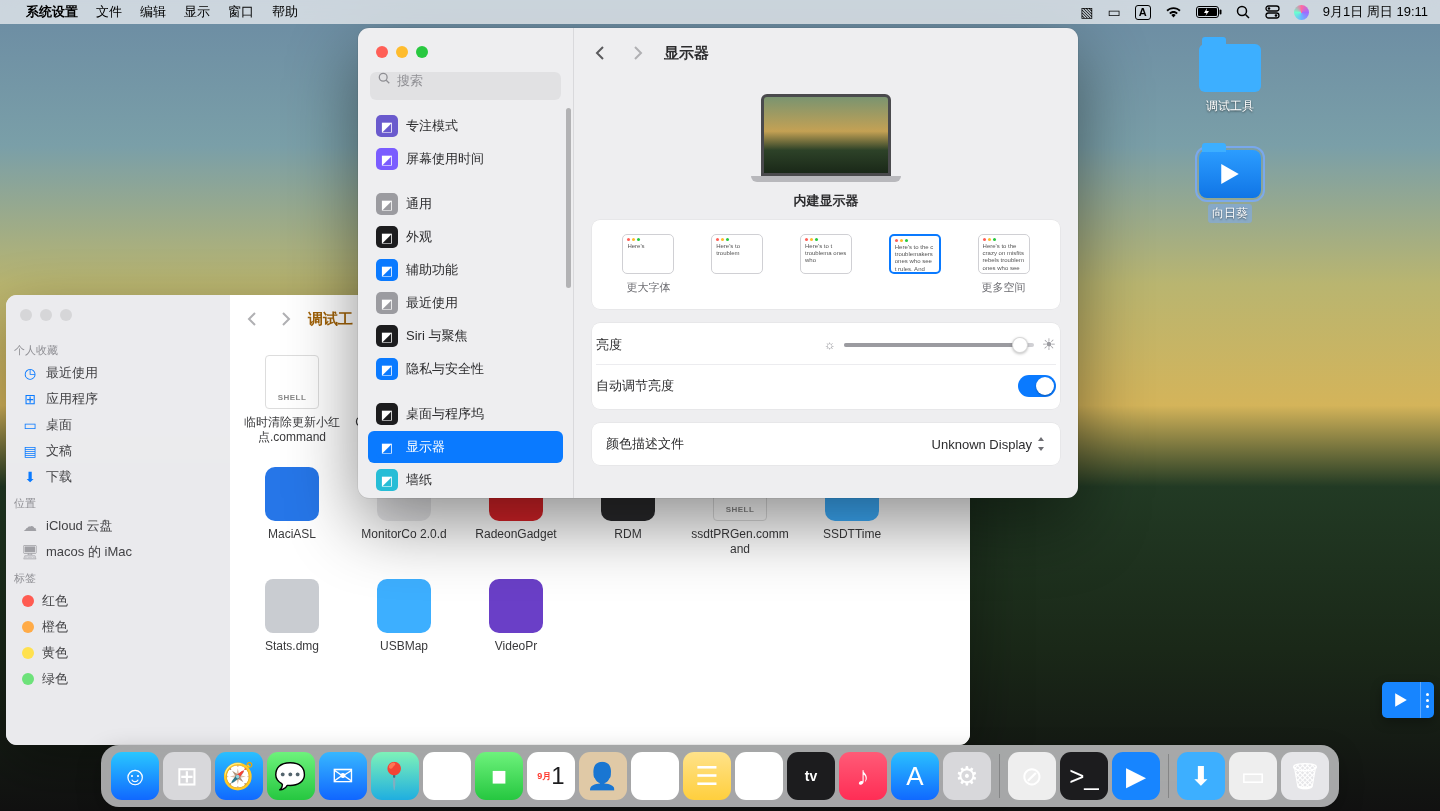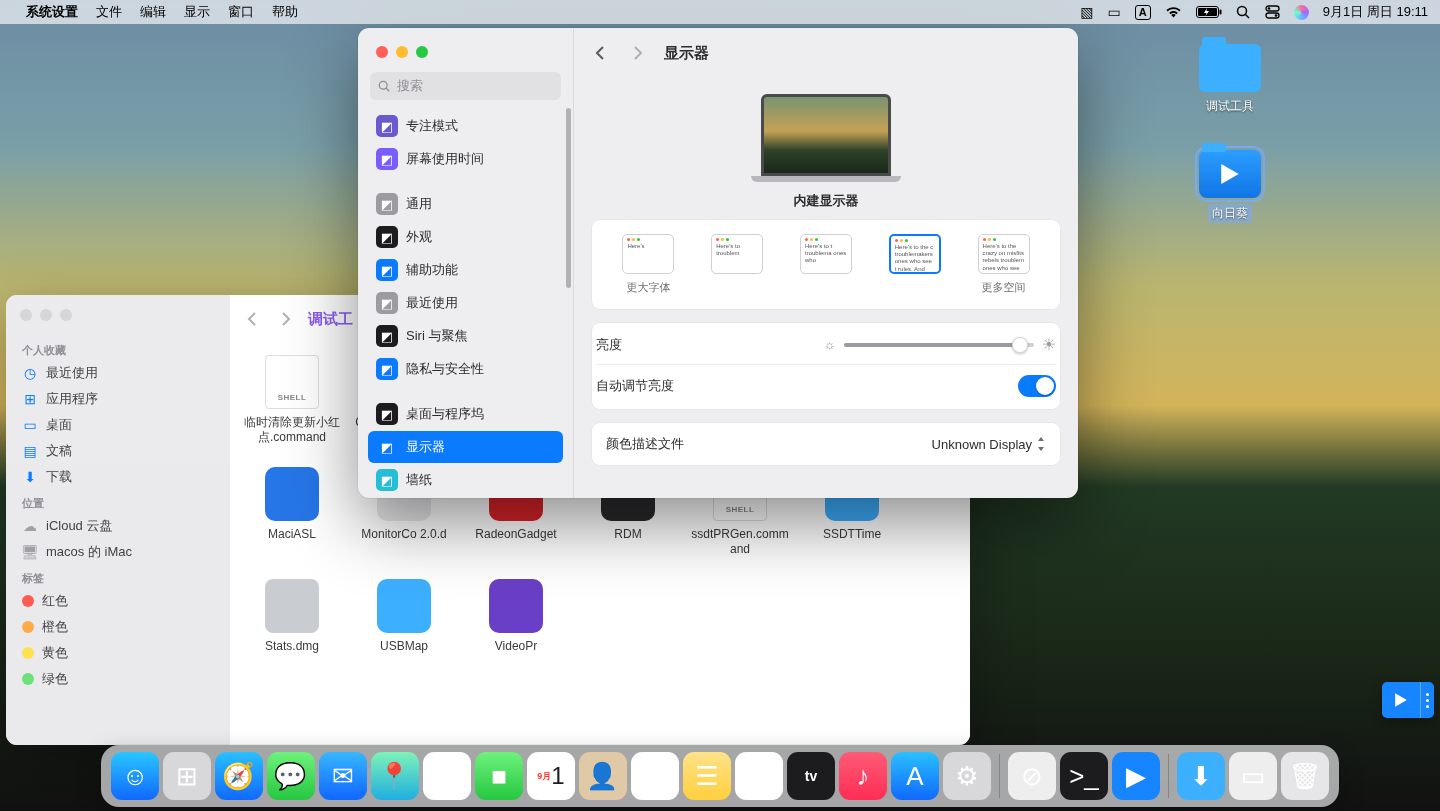--- a/index.html
+++ b/index.html
@@ -23,47 +23,47 @@
 .desk-icon.app .folder{background:linear-gradient(#2c9dff,#1075e6);display:flex;align-items:center;justify-content:center}
 .desk-icon.app .folder svg{width:30px;height:30px}
 .desk-icon.sel .folder{outline:2px solid rgba(120,170,255,.8);outline-offset:2px;border-radius:8px}
 .desk-icon.sel .lbl{background:rgba(120,170,255,.5);border-radius:3px;padding:1px 4px;display:inline-block}
 
 
 .finder{position:absolute;left:6px;top:295px;width:964px;height:450px;background:rgba(242,242,244,.96);border-radius:11px;box-shadow:0 20px 60px rgba(0,0,0,.35);display:flex;overflow:hidden;z-index:5}
 .finder-sidebar{width:224px;background:rgba(234,234,237,.9);padding:10px 0;font-size:13px;overflow:hidden}
 .fs-traffic{display:flex;gap:8px;padding:4px 14px 16px}
 .fs-traffic span{width:12px;height:12px;border-radius:50%;background:#d6d6d8}
-.fs-section{padding:6px 16px 2px;font-size:11px;color:#8e8e93;font-weight:700}
+.fs-section{padding:6px 8px 2px;font-size:11px;color:#8e8e93;font-weight:400}
 .fs-item{display:flex;align-items:center;gap:8px;padding:4px 16px;color:#424245}
 .fs-item .ic{width:16px;height:16px;display:flex;align-items:center;justify-content:center;color:#0a7aff;font-size:14px}
 .fs-item.dim .ic{color:#a0a0a5}
 .tag-dot{width:12px;height:12px;border-radius:50%}
 .finder-main{flex:1;background:#fff;display:flex;flex-direction:column}
 .finder-tb{height:48px;display:flex;align-items:center;padding:0 14px;gap:14px;color:#8e8e93}
 .finder-tb .nav svg{width:18px;height:18px}
-.finder-tb .title{font-size:15px;font-weight:600;color:#8b5cf6}
+.finder-tb .title{font-size:15px;font-weight:600;color:#a16207}
 .finder-body{flex:1;padding:8px 6px;display:flex;flex-wrap:wrap;align-content:flex-start;overflow:hidden}
 .f-item{width:112px;height:112px;display:flex;flex-direction:column;align-items:center;text-align:center;font-size:12px;color:#3a3a3c;padding-top:4px}
 .f-item .f-ic{width:54px;height:54px;margin-bottom:6px;display:flex;align-items:center;justify-content:center;border-radius:10px;font-size:10px;color:#777;position:relative}
 .f-ic.shell{background:#fff;border:1px solid #ddd;border-radius:4px}
 .f-ic.shell::after{content:"SHELL";position:absolute;bottom:6px;font-size:8px;font-weight:600;color:#888;letter-spacing:.5px}
 .f-ic.app{background:#e8e8ea}
 .f-ic.folder{background:#3dafff}
 .f-ic.dmg{background:#c9ccd1;border-radius:8px}
 .f-item .lbl{line-height:1.25;max-width:104px;word-break:break-all}
 
 
 .settings{position:absolute;left:358px;top:28px;width:720px;height:470px;background:#eeeef0;border-radius:11px;box-shadow:0 25px 70px rgba(0,0,0,.45),0 0 0 .5px rgba(0,0,0,.1);display:flex;overflow:hidden;z-index:50}
 .settings-sidebar{width:216px;border-right:1px solid #d9d9dc;display:flex;flex-direction:column;position:relative}
 .set-scrollbar{position:absolute;right:2px;top:80px;width:5px;height:180px;background:rgba(0,0,0,.25);border-radius:3px}
 .set-traffic{display:flex;gap:8px;padding:18px 18px 10px}
 .set-traffic span{width:12px;height:12px;border-radius:50%}
 .set-traffic .r{background:#ff5f57}.set-traffic .y{background:#febc2e}.set-traffic .g{background:#28c840}
-.set-search{margin:4px 12px 10px;background:rgba(0,0,0,.05);border-radius:6px;height:28px;display:flex;align-items:center;padding:0 8px;color:#8e8e93;font-size:13px;gap:6px}
+.set-search{margin:4px 12px 10px;background:rgba(0,0,0,.05);border-radius:6px;height:28px;display:flex;padding:0 8px;color:#8e8e93;font-size:13px;gap:6px}
 .set-list{flex:1;overflow:hidden;padding:0 10px}
 .set-item{display:flex;align-items:center;gap:8px;padding:5px 8px;border-radius:6px;font-size:13px;color:#2c2c2e;margin-bottom:1px}
 .set-item.sel{background:#0a7aff;color:#fff}
 .set-item .si{width:22px;height:22px;border-radius:5px;display:flex;align-items:center;justify-content:center;color:#fff;font-size:13px;flex-shrink:0}
 .set-gap{height:12px}
 
 .settings-main{flex:1;display:flex;flex-direction:column}
 .set-header{height:50px;display:flex;align-items:center;padding:0 18px;gap:18px}
 .set-header .nav svg{width:18px;height:18px;color:#b0b0b3}
 .set-header .nav.active svg{color:#5a5a5d}

